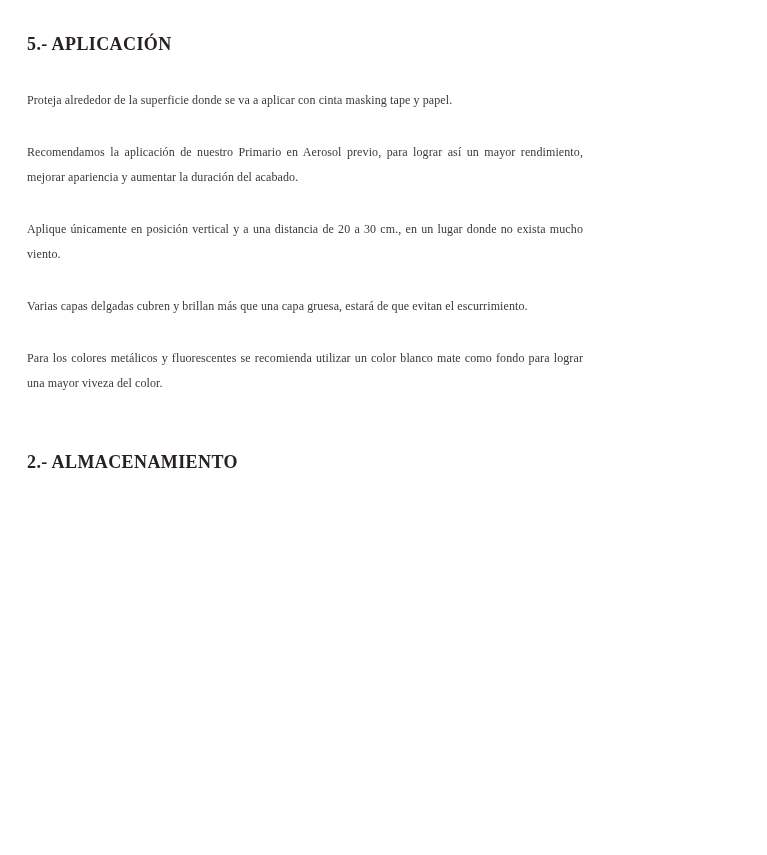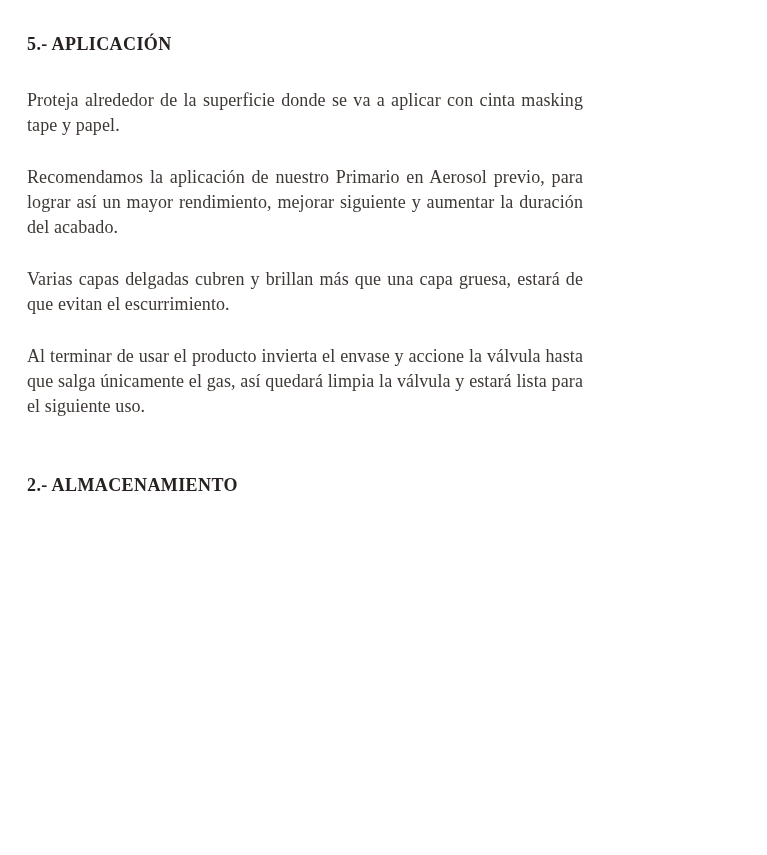--- a/index.html
+++ b/index.html
@@ -24,21 +24,21 @@
     font-weight: 700;
     letter-spacing: 0.4px;
     color: #272120;
   }
   .section-heading.second {
     margin-top: 56px;
     margin-bottom: 32px;
   }
   .para {
     margin: 0 0 27px 0;
-    font-size: 18px;
+    font-size: 12px;
     line-height: 25px;
     color: #3e3835;
     text-align: justify;
     letter-spacing: 0.1px;
   }
   .edge-rule {
     position: absolute;
     left: 762px;
     top: 158px;
     width: 2px;
@@ -50,27 +50,28 @@
 <body>
 
 <div class="page">
 
   <section>
     <h2 class="section-heading">5.- APLICACIÓN</h2>
 
     <p class="para">Proteja alrededor de la superficie donde se va a aplicar con cinta masking tape y papel.</p>
 
 
-    <p class="para">Recomendamos la aplicación de nuestro Primario en Aerosol previo, para lograr así un mayor rendimiento, mejorar siguiente y aumentar la duración del acabado.</p>
+    <p class="para">Recomendamos la aplicación de nuestro Primario en Aerosol previo, para lograr así un mayor rendimiento, mejorar apariencia y aumentar la duración del acabado.</p>
 
+    <p class="para">Aplique únicamente en posición vertical y a una distancia de 20 a 30 cm., en un lugar donde no exista mucho viento.</p>
 
     <p class="para">Varias capas delgadas cubren y brillan más que una capa gruesa, estará de que evitan el escurrimiento.</p>
 
+    <p class="para">Para los colores metálicos y fluorescentes se recomienda utilizar un color blanco mate como fondo para lograr una mayor viveza del color.</p>
 
-    <p class="para">Al terminar de usar el producto invierta el envase y accione la válvula hasta que salga únicamente el gas, así quedará limpia la válvula y estará lista para el siguiente uso.</p>
   </section>
 
   <section>
     <h2 class="section-heading second">2.- ALMACENAMIENTO</h2>
 
   </section>
 
   <div class="edge-rule"></div>
 
 </div>

